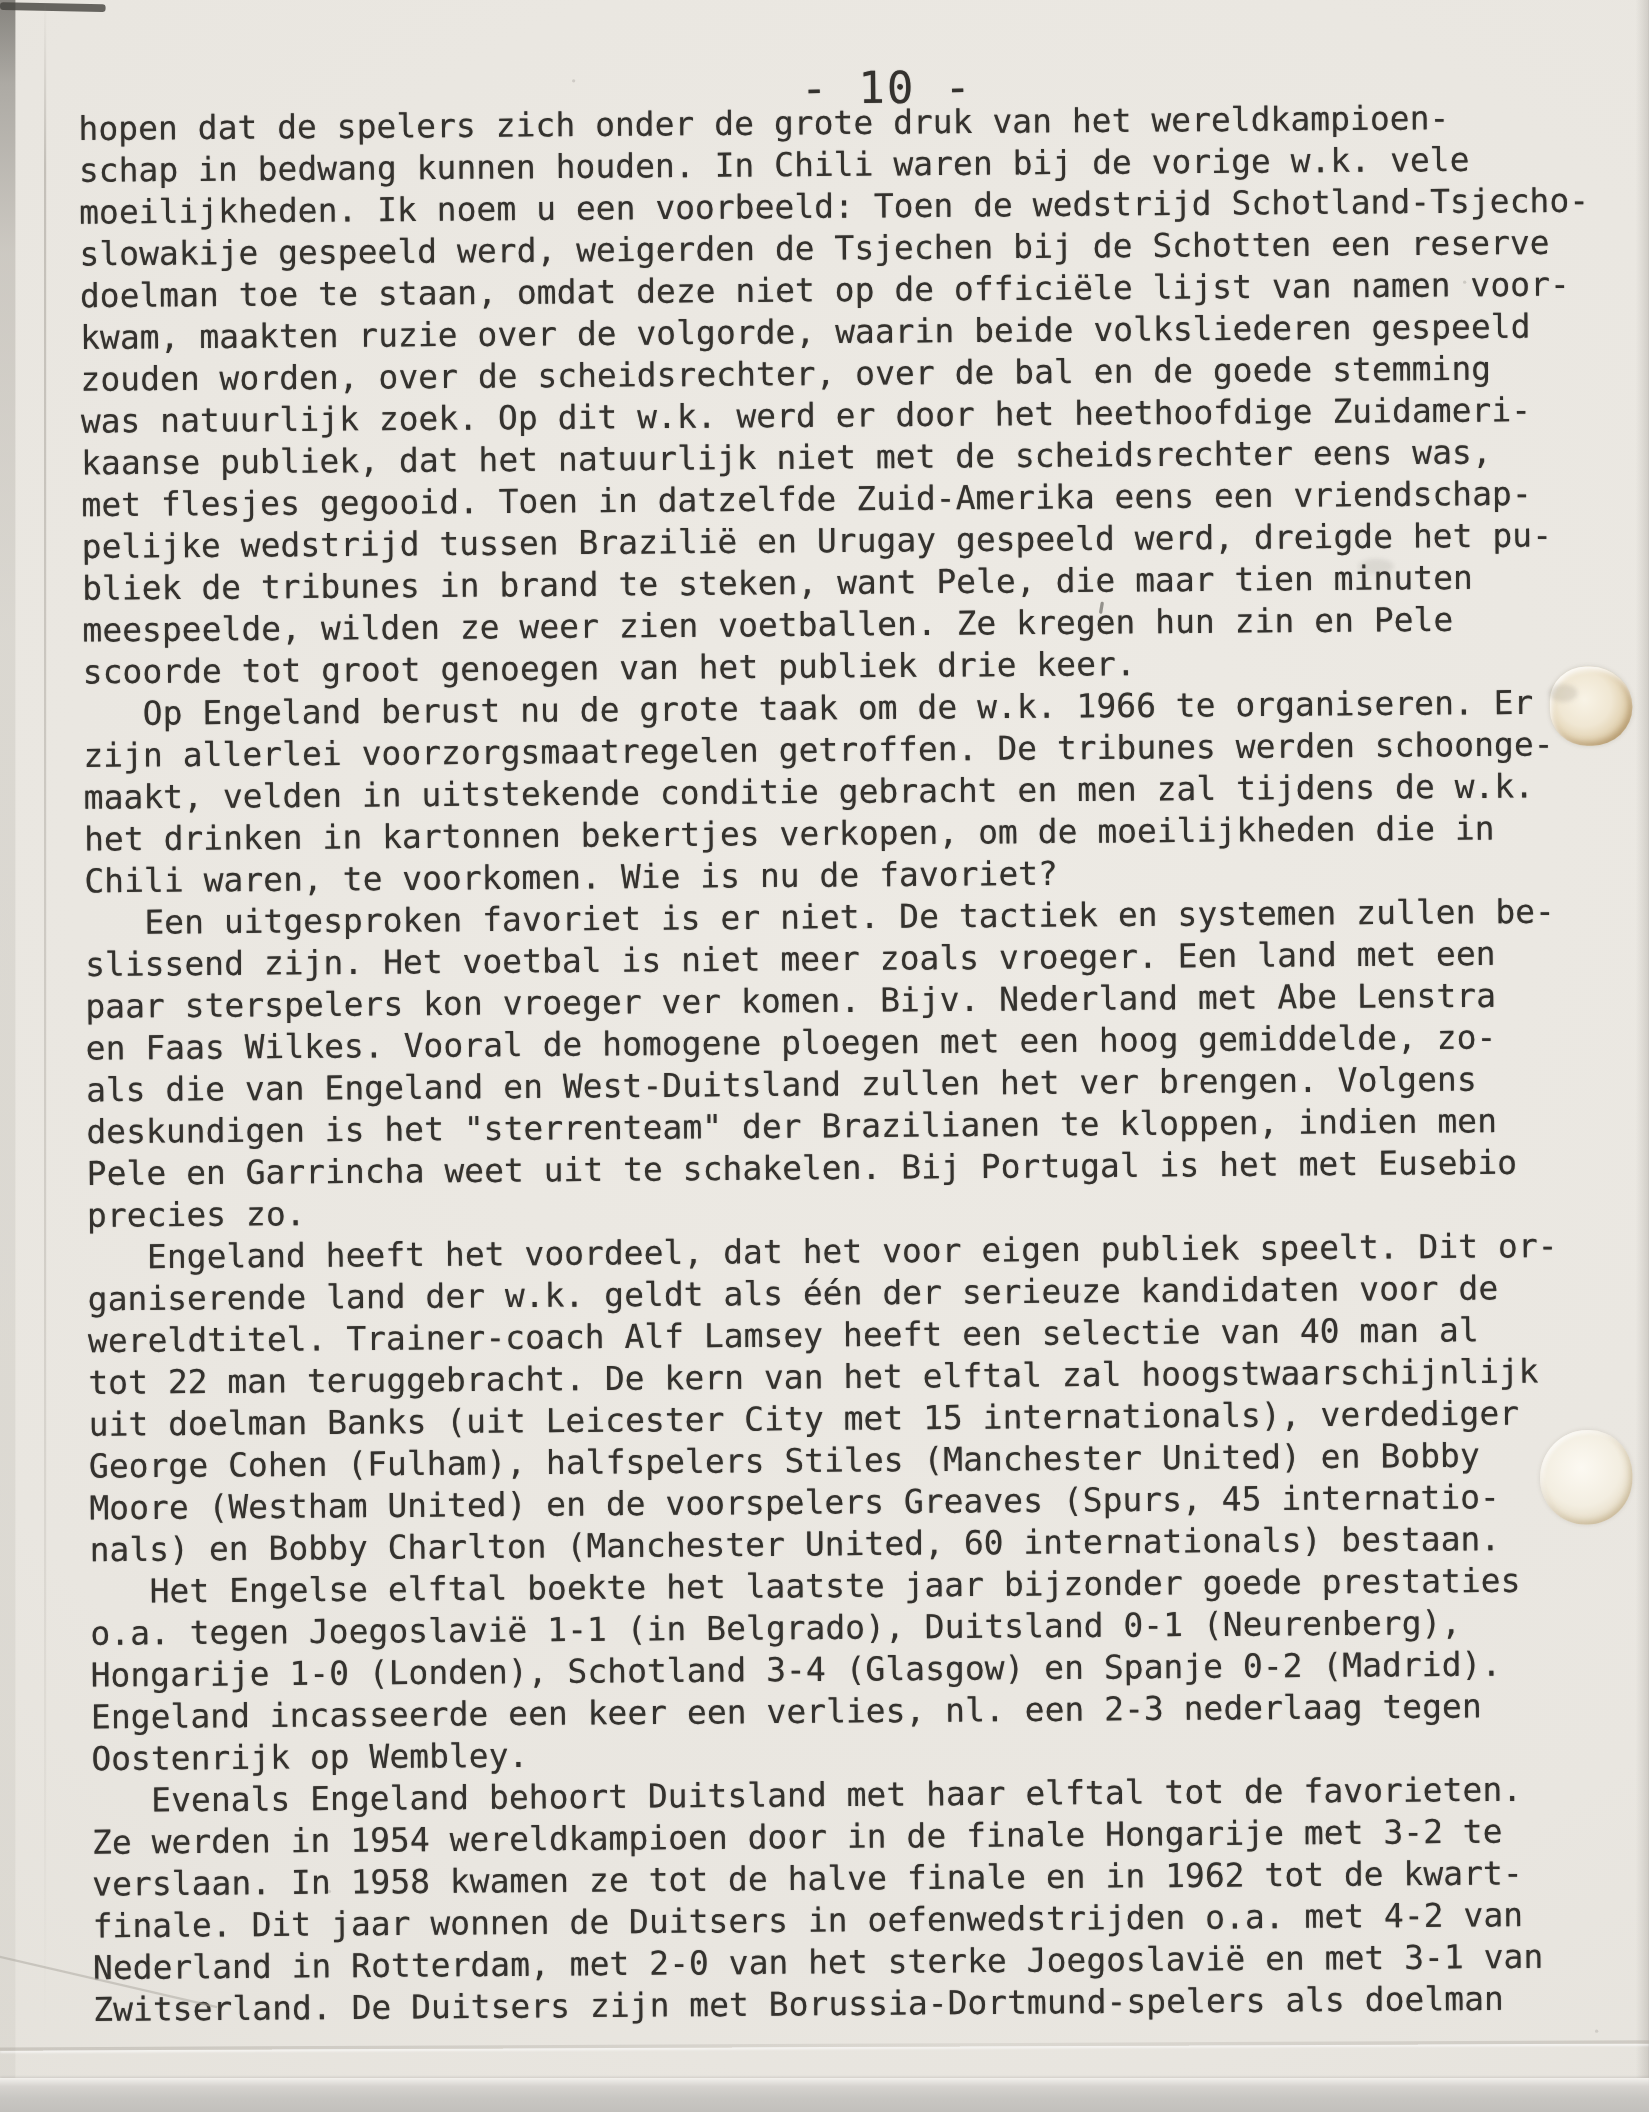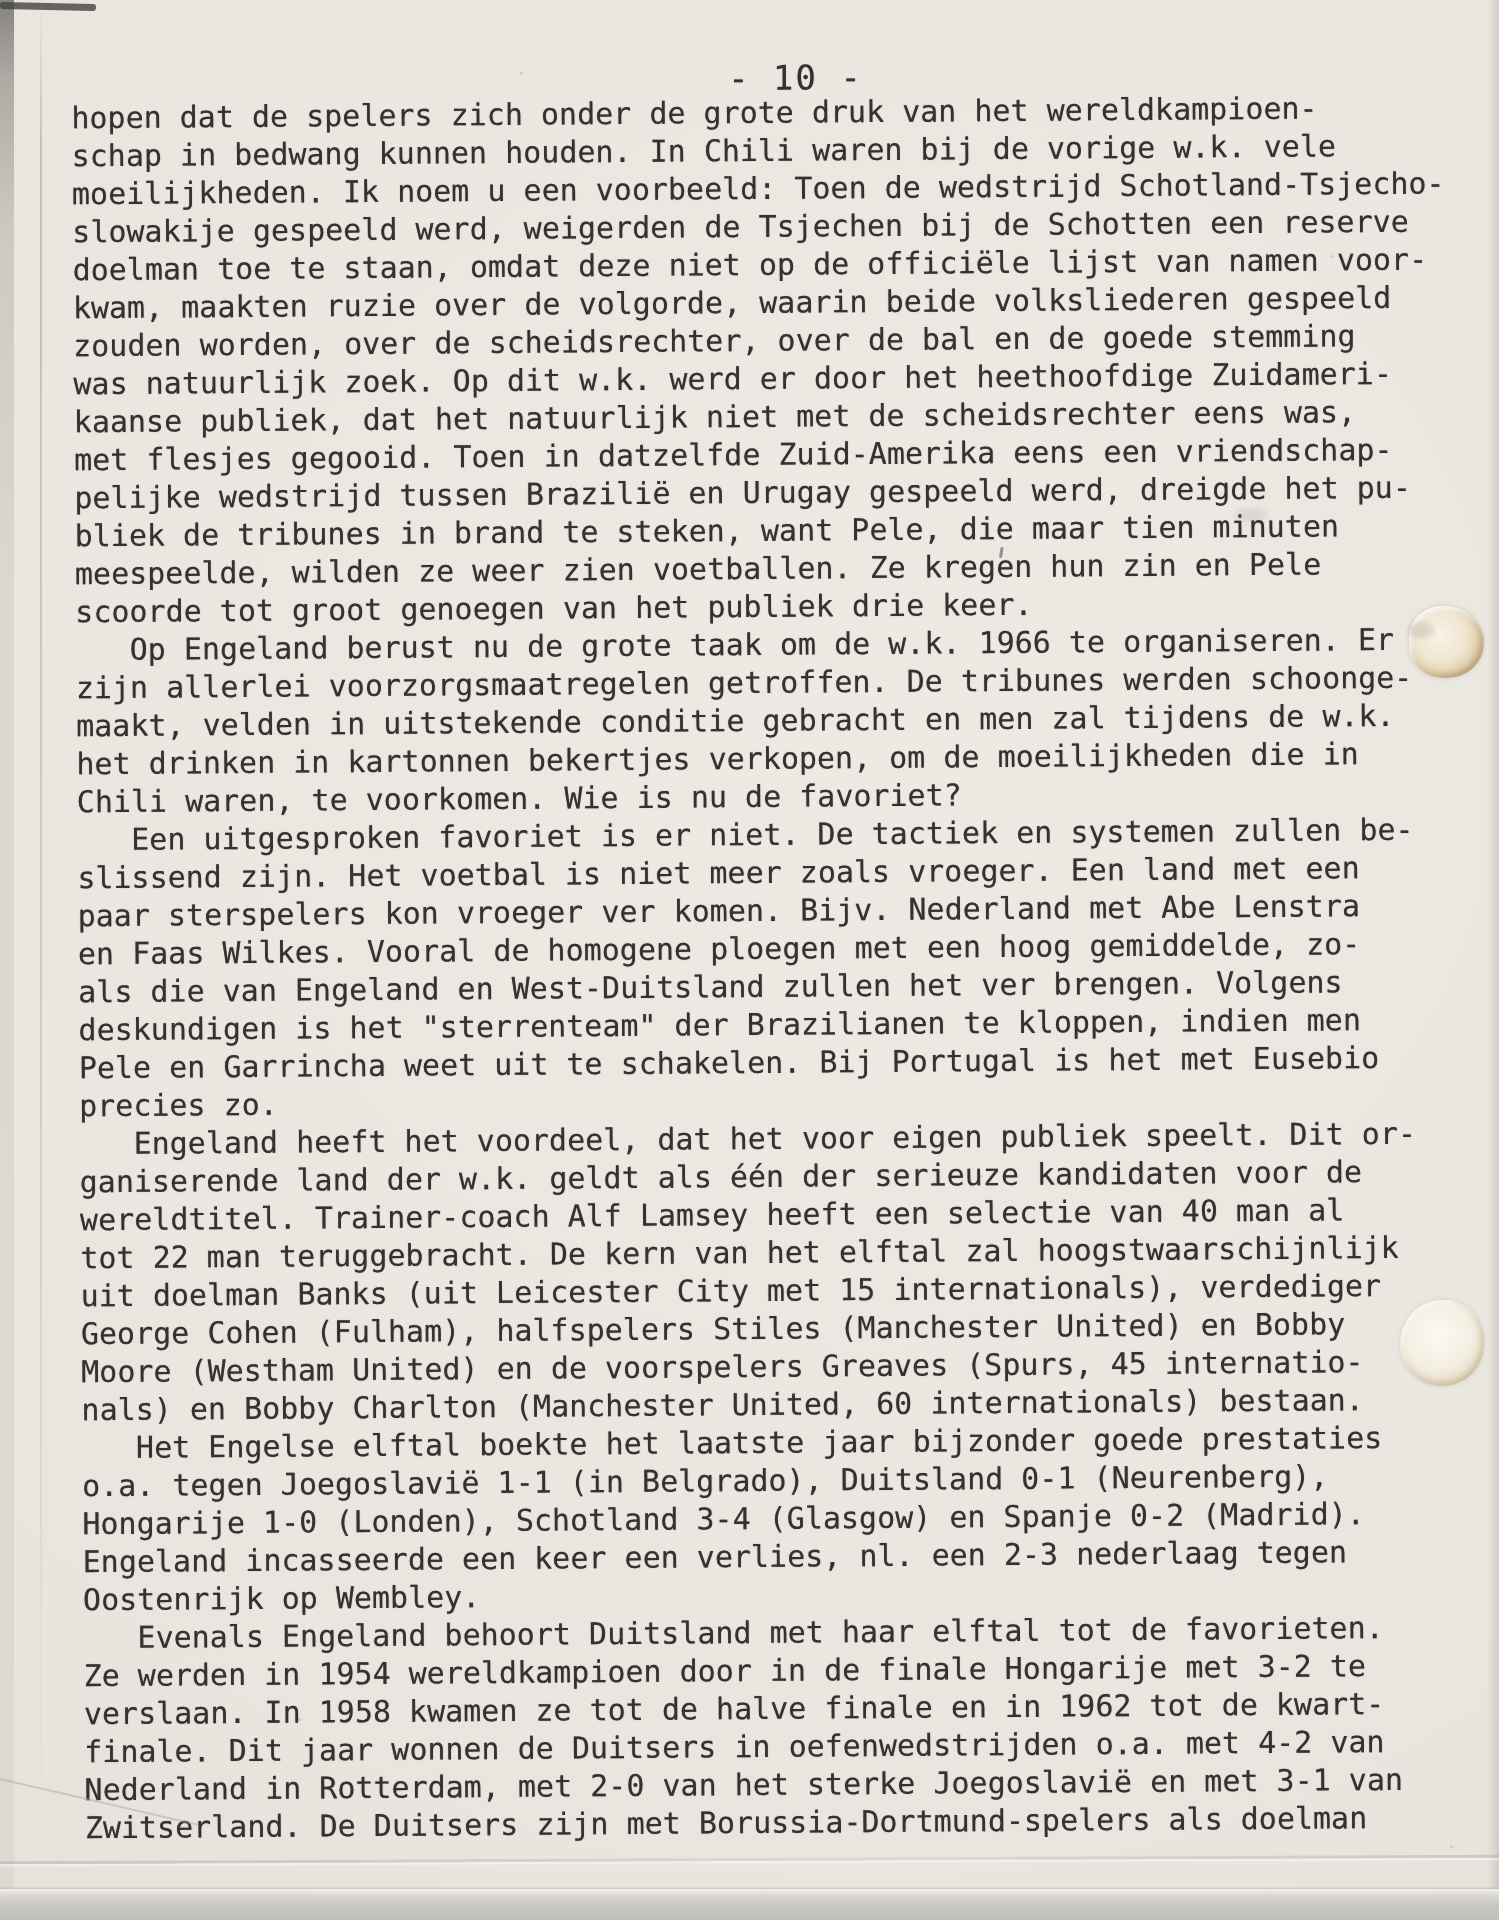--- a/index.html
+++ b/index.html
@@ -3,21 +3,21 @@
 <meta charset="utf-8">
 <style>
   html,body{margin:0;padding:0;background:#777;}
   .page{
     position:relative;width:1499px;height:1920px;overflow:hidden;
     background:radial-gradient(130% 100% at 58% 38%, #edeae4 0%, #e9e6e0 55%, #e1ded7 100%);
     font-family:"DejaVu Sans Mono",monospace;color:#34322e;
   }
   .content{position:absolute;left:0;top:0;width:100%;height:100%;
     transform:rotate(-0.45deg);transform-origin:750px 960px;}
-  .pagenum{position:absolute;left:735px;top:58px;font-size:34px;letter-spacing:2px;
+  .pagenum{position:absolute;left:735px;top:58px;font-size:40px;letter-spacing:2px;
     text-shadow:0 0 1px rgba(52,50,46,.55);}
   .docbody{position:absolute;left:78px;top:94px;}
   .para{white-space:pre;font-size:30px;line-height:38px;
     text-shadow:0 0 1px rgba(52,50,46,.55);}
   
   .edge-left{position:absolute;left:0;top:0;width:14px;height:100%;opacity:.65;
     background:linear-gradient(180deg,#504e49 0%,#8d8a84 4%,#bdb9b2 12%,#d2cfc8 30%,#d8d5ce 100%);}
   .corner-topleft{position:absolute;left:0;top:3px;width:96px;height:7px;background:#45433f;
     transform:rotate(1.2deg);opacity:.8;border-radius:3px;}
   .crease-v{position:absolute;left:40px;top:0;width:2px;height:1890px;

